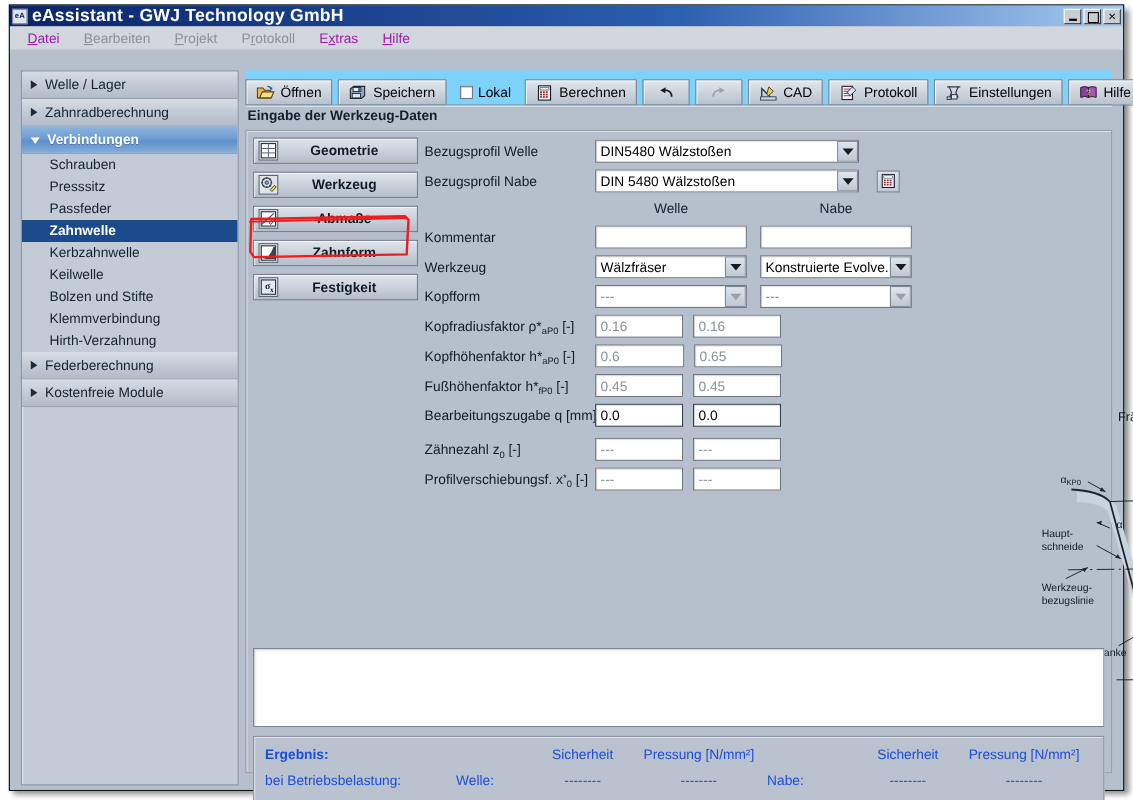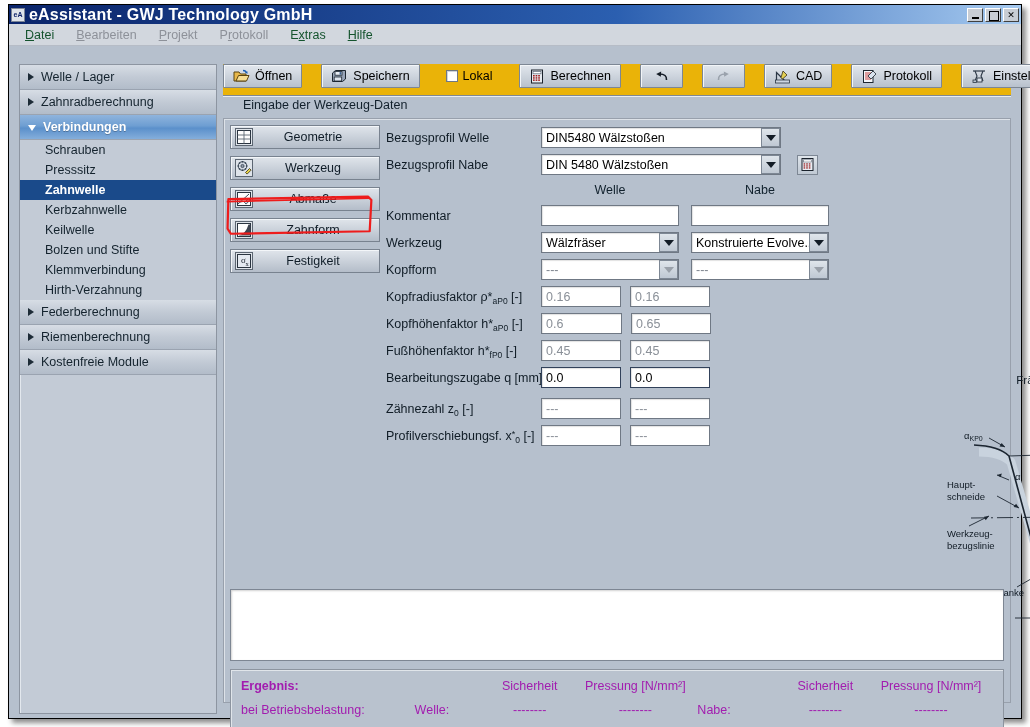--- a/index.html
+++ b/index.html
@@ -59,21 +59,21 @@
 
   
   #menubar {
     height: 22px;
     background: #d2d7de;
     display: flex; align-items: center;
     padding-left: 16px;
     border-bottom: 1px solid #b6bcc6;
   }
   .menu-item {
-    font-size: 12.5px; color: #14532d;
+    font-size: 12.5px; color: #a21caf;
     margin-right: 22px; cursor: default;
     white-space: nowrap;
   }
   .menu-item.disabled { color: #8d9199; }
   .menu-item u { text-decoration: underline; }
 
   
   #body-area {
     position: absolute;
     left: 0; top: 41px; right: 0; bottom: 0;
@@ -136,23 +136,23 @@
     position: absolute;
     left: 214px; top: 18px;
     right: 10px; bottom: 15px;
     background: #b6c0cd;
   }
 
   
   #toolbar {
     position: absolute; left: 0; top: 0;
     width: 100%; height: 32px;
-    background: #eab308;
-    display: flex; align-items: flex-start;
-    gap: 19px;
+    background: #7dd3fc;
+    display: flex; align-items: flex-end;
+    gap: 5px;
     border-bottom: none;
   }
   .tbtn {
     height: 24px;
     background: linear-gradient(to bottom,#e2e7ed 0%, #cdd4dd 50%, #b8c1cc 100%);
     border: 1px solid #7d8794;
     border-radius: 1px;
     display: flex; align-items: center;
     padding: 0 9px;
     font-size: 12.5px; color: #000;
@@ -169,22 +169,22 @@
   }
   .chkbox {
     width: 12px; height: 12px; background: #fff;
     border: 1px solid #6f7884;
     box-shadow: inset 1px 1px 0 #d0d4da;
   }
   .tb-ico { width: 17px; height: 15px; position: relative; flex: 0 0 17px; }
 
   
   #section-label {
-    position: absolute; left: 20px; top: 34px;
-    font-size: 12.5px; color: #12202c;
+    position: absolute; left: 2px; top: 34px;
+    font-size: 12.5px; color: #12202c; font-weight: bold;
   }
   #toolbar-rule {
     position: absolute; left: 0; top: 31px; right: 0;
     border-top: 1px solid #7f8894;
     border-bottom: 1px solid #e9edf2;
     height: 0;
   }
 
   
   #content {
@@ -192,21 +192,21 @@
     right: 0; bottom: 0;
     background: #b6c0cd;
     border: 1px solid #98a0ac;
     box-shadow: inset 1px 1px 0 #dde2e8;
   }
 
   
   #tabcol {
     position: absolute; left: 6px; top: 6px;
     width: 150px;
-    display: flex; flex-direction: column; gap: 7px;
+    display: flex; flex-direction: column; gap: 7px; font-weight: bold;
   }
   .tabbtn {
     height: 24px;
     background: linear-gradient(to bottom,#e0e5eb 0%, #cbd2db 48%, #b4bdc9 100%);
     border: 1px solid #78828f;
     display: flex; align-items: center;
     position: relative;
     cursor: default;
     box-shadow: inset 1px 1px 0 #f3f6f9;
   }
@@ -317,21 +317,21 @@
 
   
   #resultpanel {
     position: absolute;
     left: 6px; right: 6px;
     top: 550px; height: 78px;
     background: #b9c2ce;
     border: 1px solid #8c949f;
     box-shadow: inset 1px 1px 0 #e0e5ea, 0 1px 0 #fff;
   }
-  .res-row { position: absolute; left: 10px; right: 10px; display: flex; align-items: flex-end; font-size: 12.5px; color: #a21caf; }
+  .res-row { position: absolute; left: 10px; right: 10px; display: flex; align-items: flex-end; font-size: 12.5px; color: #1d4ed8; }
   .res-c1 { width: 175px; }
   .res-c2 { width: 72px; }
   .res-c3 { width: 88px; text-align: center; }
   .res-c4 { width: 125px; text-align: center; }
   .res-c5 { width: 85px; }
   .res-c6 { width: 88px; text-align: center; }
   .res-c7 { width: 125px; text-align: center; }
 
   
   #annot {
@@ -378,20 +378,23 @@
       <div class="side-group open">
         <span class="tri"></span>
         <span>Verbindungen</span>
       </div>
       <div class="side-child">
           <span>Schrauben</span>
         </div>
       <div class="side-child">
           <span>Presssitz</span>
         </div>
+      <div class="side-child">
+          <span>Passfeder</span>
+        </div>
       <div class="side-child selected">
           <span>Zahnwelle</span>
         </div>
       <div class="side-child">
           <span>Kerbzahnwelle</span>
         </div>
       <div class="side-child">
           <span>Keilwelle</span>
         </div>
       <div class="side-child">
@@ -399,24 +402,20 @@
         </div>
       <div class="side-child">
           <span>Klemmverbindung</span>
         </div>
       <div class="side-child">
           <span>Hirth-Verzahnung</span>
         </div>
       <div class="side-group">
         <span class="tri"></span>
         <span>Federberechnung</span>
-      </div>
-      <div class="side-group">
-        <span class="tri"></span>
-        <span>Riemenberechnung</span>
       </div>
       <div class="side-group">
         <span class="tri"></span>
         <span>Kostenfreie Module</span>
       </div>
     </div>
 
     <div id="main">
 
       <div id="toolbar">

